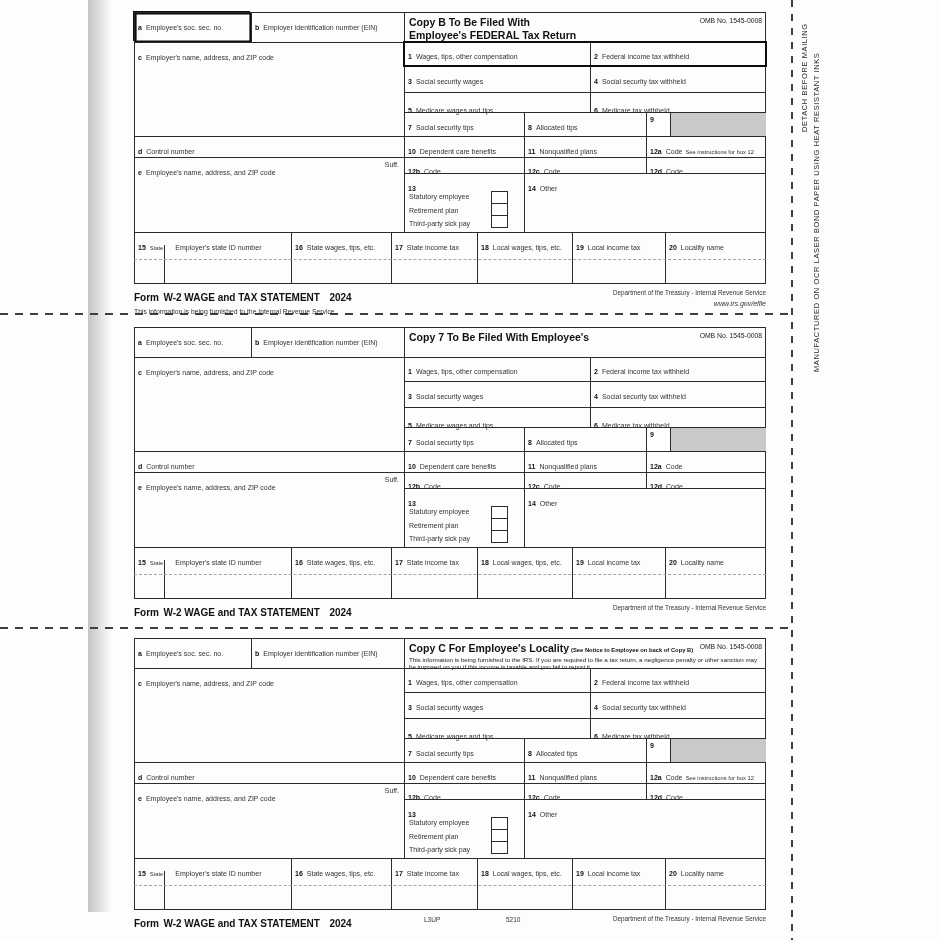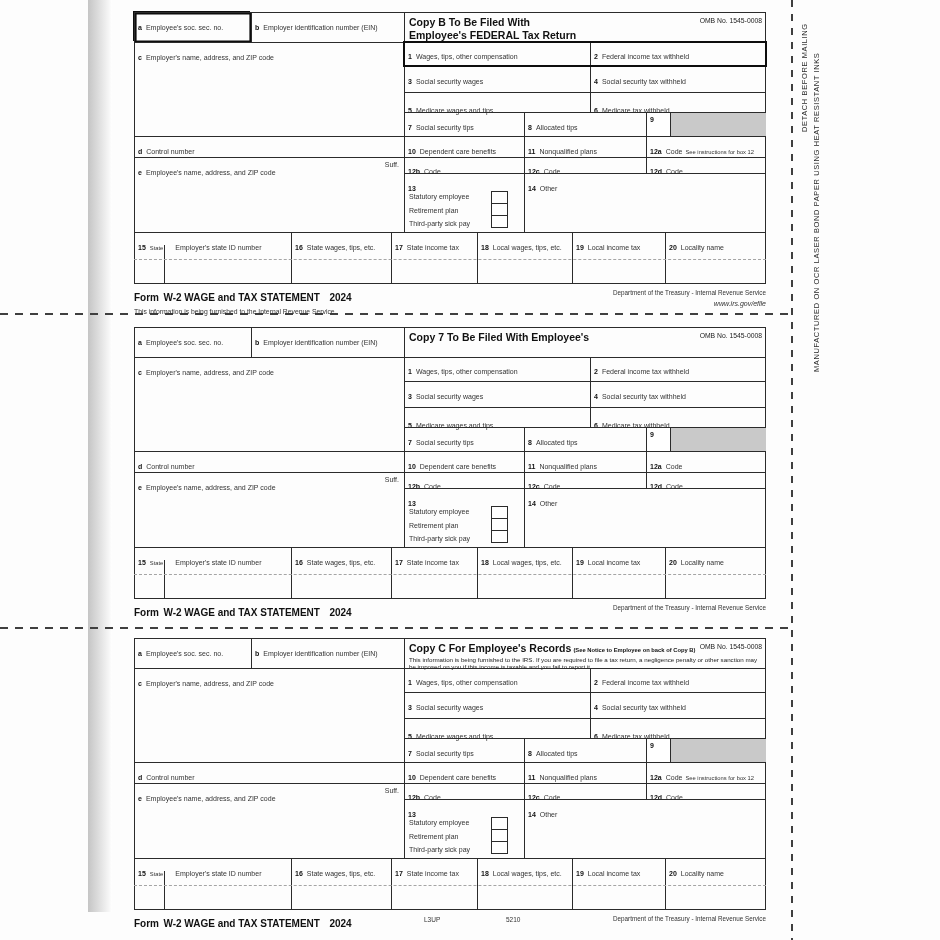--- a/index.html
+++ b/index.html
@@ -342,21 +342,21 @@
     <div class="w2-sheet" style="top: 638px;">
   <div class="w2-table">
 
     <div class="cell cell-a" style="left:0;top:0;width:117px;height:30px;">
       <span class="lab-top"><span class="bn">a</span><span class="bt">Employee's soc. sec. no.</span></span>
     </div>
     <div class="cell" style="left:117px;top:0;width:153px;height:30px;">
       <span class="lab-top"><span class="bn">b</span><span class="bt">Employer identification number (EIN)</span></span>
     </div>
     <div class="cell title-cell" style="left:270px;top:0;width:362px;height:30px;">
-      <div class="title-l"><span>Copy C For Employee's Records</span><span class="copy-note he">(See Notice to Employee on back of Copy B)</span></div>
+      <div class="title-l"><span>Copy C For Employee's Locality</span><span class="copy-note he">(See Notice to Employee on back of Copy B)</span></div>
 
       <div class="fine he">This information is being furnished to the IRS. If you are required to file a tax return, a negligence penalty or other sanction may be imposed on you if this income is taxable and you fail to report it.</div>
       <span class="omb">OMB No. 1545-0008</span>
     </div>
 
     <div class="cell" style="left:270px;top:30px;width:186px;height:24px;">
       <span class="lab-bot"><span class="bn">1</span><span class="bt">Wages, tips, other compensation</span></span>
     </div>
     <div class="cell" style="left:456px;top:30px;width:176px;height:24px;">
       <span class="lab-bot"><span class="bn">2</span><span class="bt">Federal income tax withheld</span></span>

